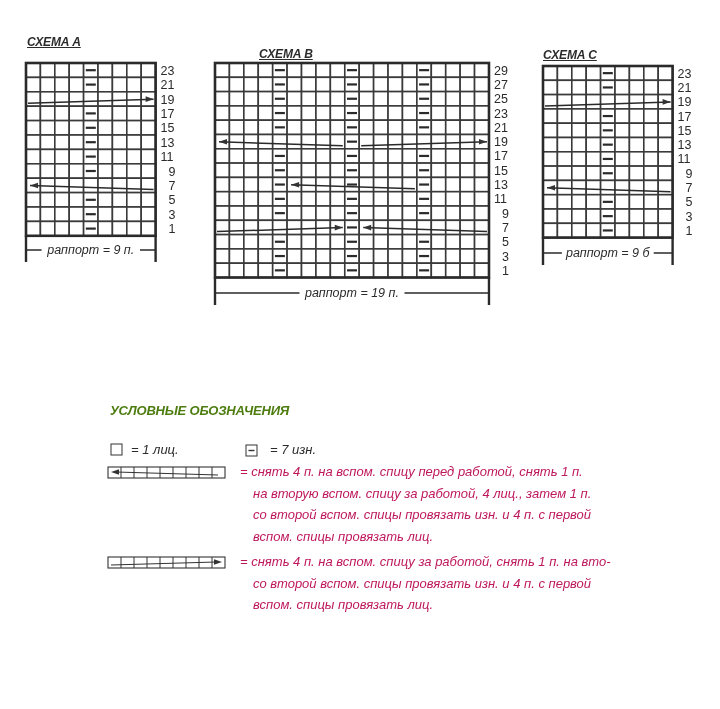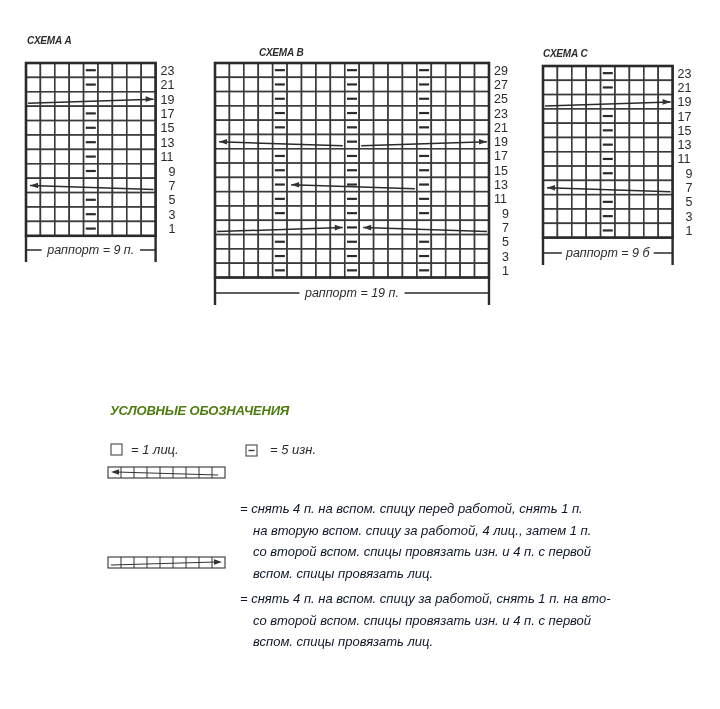--- a/index.html
+++ b/index.html
@@ -1,27 +1,27 @@
 <!DOCTYPE html>
 <html><head>
 <meta charset="utf-8">
 <style>
   html, body { margin: 0; padding: 0; background: #ffffff; }
   body { width: 720px; height: 709px; position: relative; overflow: hidden;
          font-family: "Liberation Sans", sans-serif; color: #2a2a2a; }
   .chart-title { position: absolute; font-weight: bold; font-style: italic;
-                 font-size: 10px; letter-spacing: -0.2px; color: #2b2b2b; }
+                 font-size: 12px; letter-spacing: -0.2px; color: #2b2b2b; text-decoration: underline; }
   svg.chart { position: absolute; overflow: visible; }
   .row-num { font-family: "Liberation Sans", sans-serif; font-size: 12.5px; fill: #2b2b2b; }
   .rapport { font-family: "Liberation Sans", sans-serif; font-style: italic; font-size: 12.5px; fill: #2b2b2b; }
   .legend-title { position: absolute; left: 110px; top: 403px; font-weight: bold;
                   font-style: italic; font-size: 13px; color: #4d7c0f; letter-spacing: -0.2px; }
   .legend-text { position: absolute; font-style: italic; font-size: 13px; color: #2b2b2b; line-height: 21.5px; }
   .legend-sym { position: absolute; }
-  .desc { position: absolute; font-style: italic; font-size: 13px; color: #0f172a; line-height: 21.5px; margin-top: 37px; }
+  .desc { position: absolute; font-style: italic; font-size: 13px; color: #be185d; line-height: 21.5px; }
   .desc .line { display: block; white-space: nowrap; }
   .desc .indent { padding-left: 13px; }
 </style>
 </head>
 <body>
 
 <div class="chart-title" style="left:27px; top:35px;">СХЕМА А</div>
 <div class="chart-title" style="left:214px; top:47px;margin-left:45px;">СХЕМА В</div>
 <div class="chart-title" style="left:543px; top:37px;margin-top:11px;">СХЕМА С</div>
 
@@ -673,21 +673,21 @@
 
 <svg class="legend-sym" style="left:110px; top:443px;" width="14" height="14">
   <rect x="1" y="1" width="11" height="11" fill="#fff" stroke="#333" stroke-width="1"></rect>
 </svg>
 <div class="legend-text" style="left:131px; top:439px;text-align:center;">= 1 лиц.</div>
 
 <svg class="legend-sym" style="left:245px; top:444px;" width="14" height="14">
   <rect x="1" y="1" width="11" height="11" fill="#fff" stroke="#333" stroke-width="1"></rect>
   <line x1="3.5" y1="6.5" x2="9.5" y2="6.5" stroke="#333" stroke-width="1.4"></line>
 </svg>
-<div class="legend-text" style="left:270px; top:439px;">= 5 изн.</div>
+<div class="legend-text" style="left:270px; top:439px;">= 7 изн.</div>
 
 <svg class="legend-sym" id="cable-left-sym" style="left:107px; top:465px;" width="124" height="16">
     <rect x="1" y="2" width="117" height="11" fill="#fff" stroke="#333" stroke-width="1.1"></rect>
     <line x1="14" y1="2" x2="14" y2="13" stroke="#333" stroke-width="1"></line>
     <line x1="27" y1="2" x2="27" y2="13" stroke="#333" stroke-width="1"></line>
     <line x1="40" y1="2" x2="40" y2="13" stroke="#333" stroke-width="1"></line>
     <line x1="53" y1="2" x2="53" y2="13" stroke="#333" stroke-width="1"></line>
     <line x1="66" y1="2" x2="66" y2="13" stroke="#333" stroke-width="1"></line>
     <line x1="79" y1="2" x2="79" y2="13" stroke="#333" stroke-width="1"></line>
     <line x1="92" y1="2" x2="92" y2="13" stroke="#333" stroke-width="1"></line>

